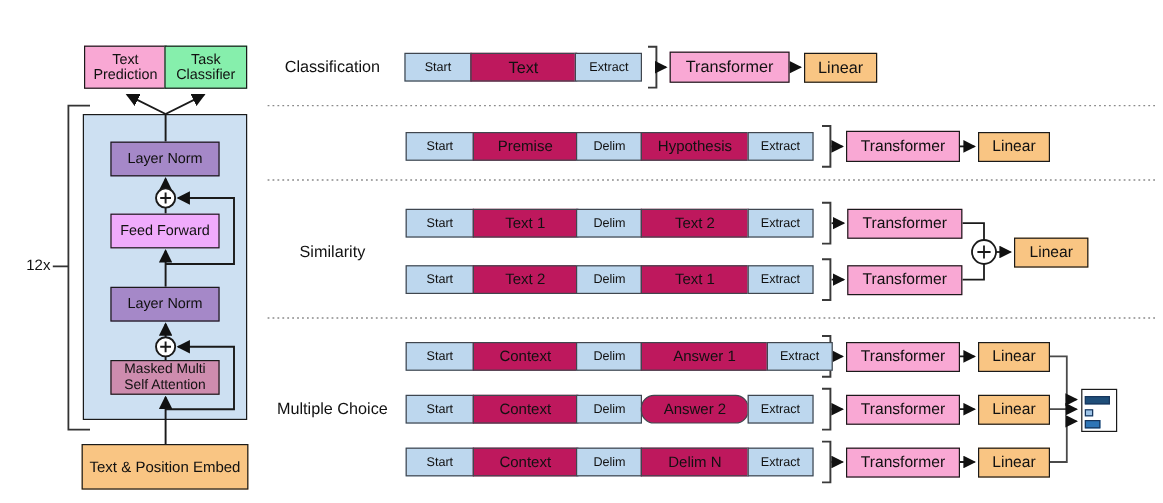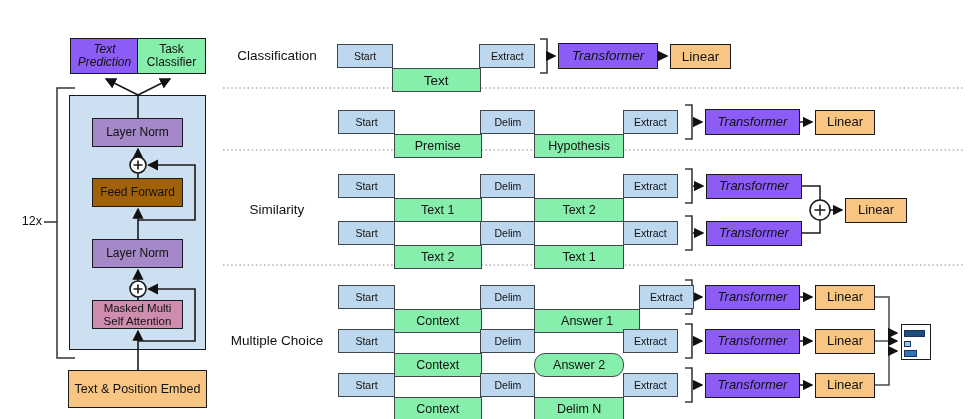--- a/index.html
+++ b/index.html
@@ -7,28 +7,28 @@
          font-family:"Liberation Sans",sans-serif;color:#111;}
   .abs{position:absolute;}
   .box{position:absolute;box-sizing:border-box;border:1.6px solid #1a1a1a;
        display:flex;align-items:center;justify-content:center;text-align:center;
        line-height:1.12;z-index:3;}
   .bar{position:absolute;display:flex;z-index:3;}
   .cell{box-sizing:border-box;border:1.3px solid #40464e;height:100%;
         display:flex;align-items:center;justify-content:center;text-align:center;}
   .cell + .cell{margin-left:-1.3px;}
   .c-blue{background:#BDD7EE;}
-  .c-purple{background:#86efac;margin-top:24px;}
+  .c-purple{background:#be185d;}
   .t-sm{font-size:10.5px;}
   .t-lg{font-size:12.5px;}
-  .bg-green{background:#8b5cf6;font-style:italic;}
+  .bg-green{background:#f9a8d4;}
   .bg-dgreen{background:#86efac;}
   .bg-orange{background:#F9C583;}
   .bg-purple{background:#A588C8;}
-  .bg-yellow{background:#a16207;}
+  .bg-yellow{background:#f0abfc;}
   .bg-pink{background:#CE8CAE;}
   .rowlabel{position:absolute;left:217px;width:120px;text-align:center;
             font-size:13.5px;z-index:3;}
   #wires{position:absolute;left:0;top:0;z-index:2;pointer-events:none;}
   #container-blue{position:absolute;left:69px;top:95px;width:137px;height:255px;
                   background:#CDE0F2;border:1.6px solid #1a1a1a;box-sizing:border-box;z-index:1;}
   #result-box{position:absolute;left:901px;top:324px;width:30px;height:36px;
               background:#fff;border:1.5px solid #1a1a1a;box-sizing:border-box;z-index:3;}
   .pbar{position:absolute;border:0.8px solid #17365d;box-sizing:border-box;}
 </style>

